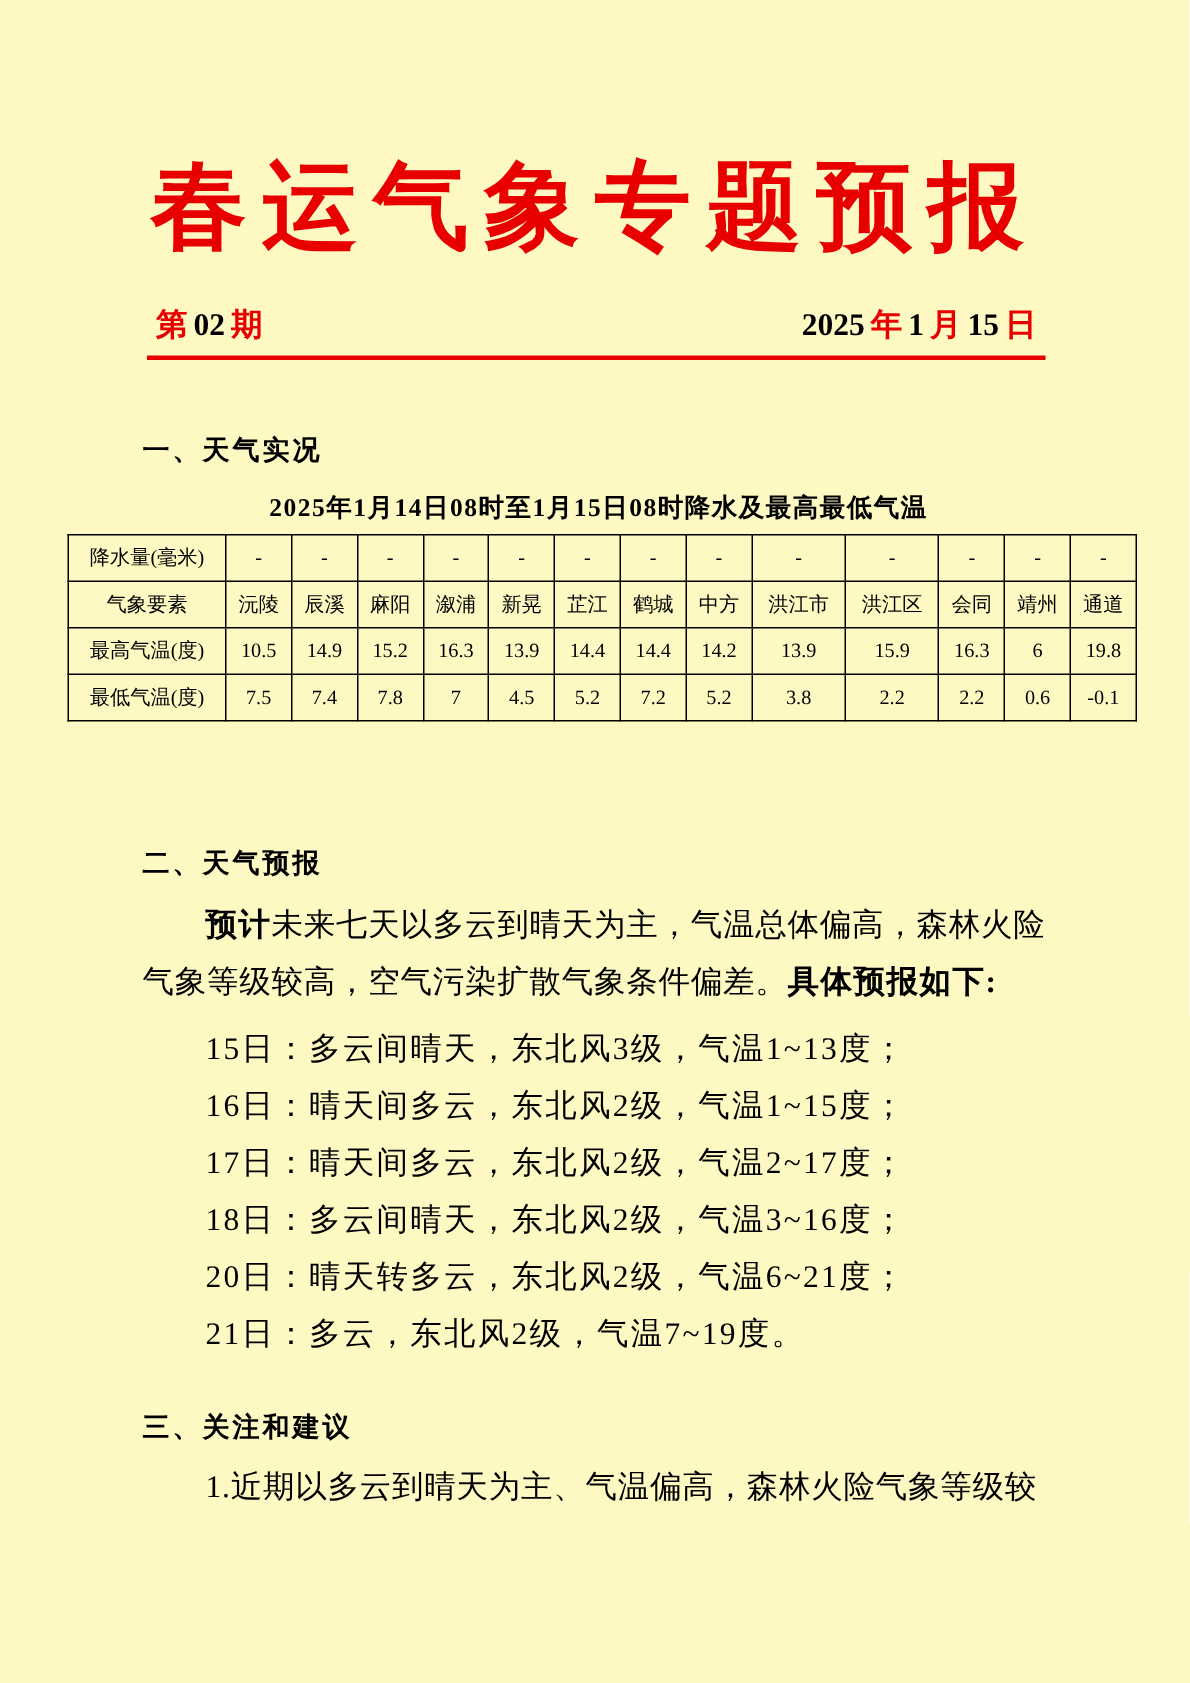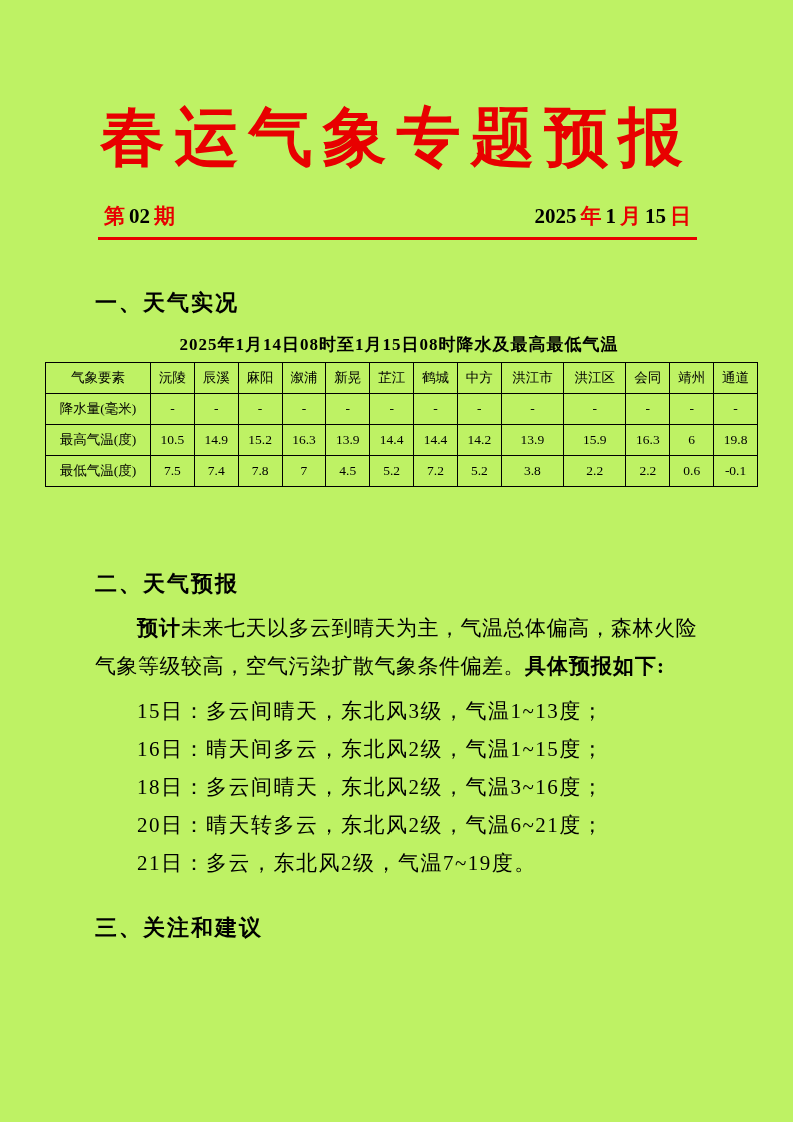--- a/index.html
+++ b/index.html
@@ -1,20 +1,20 @@
 <!DOCTYPE html>
 <html><head>
 <meta charset="utf-8">
 <style>
   html,body { margin:0; padding:0; background:#ffffff; }
   .page {
     position:relative;
     width:793px; height:1122px;
     margin:0 auto;
-    background:#bef264;
+    background:#fef9c3;
     box-sizing:border-box;
     padding-top:106px;
     font-family:"Liberation Serif","DejaVu Serif",serif;
     color:#000000;
     overflow:hidden;
   }
   .doc-title {
     text-align:center;
     color:#e80000;
     font-weight:bold;
@@ -34,21 +34,21 @@
   }
   .red { color:#e80000; }
   .meta-row .num { padding:0 4px; }
   .red-rule {
     height:3px;
     background:#e80000;
     margin:7px 96px 0 98px;
   }
   .sec-heading {
     margin:48px 95px 0 95px;
-    font-size:22px;
+    font-size:18px;
     font-weight:bold;
     font-family:"Liberation Sans","DejaVu Sans",sans-serif;
     letter-spacing:2px;
   }
   .table-title {
     margin:15px 40px 0 45px;
     text-align:center;
     font-size:17px;
     font-weight:bold;
     letter-spacing:1px;
@@ -116,50 +116,50 @@
 
   <div class="red-rule"></div>
 
   <div class="sec-heading">一、天气实况</div>
 
   <div class="table-title">2025年1月14日08时至1月15日08时降水及最高最低气温</div>
 
   <table class="wx">
     <tbody>
         <tr>
+      <td class="rowlabel">降水量(毫米)</td>
+      <td>-</td>
+      <td>-</td>
+      <td>-</td>
+      <td>-</td>
+      <td>-</td>
+      <td>-</td>
+      <td>-</td>
+      <td>-</td>
+      <td>-</td>
+      <td>-</td>
+      <td>-</td>
+      <td>-</td>
+      <td>-</td>
+    </tr>
+    <tr>
       <th class="collabel first">气象要素</th>
       <th class="collabel">沅陵</th>
       <th class="collabel">辰溪</th>
       <th class="collabel">麻阳</th>
       <th class="collabel">溆浦</th>
       <th class="collabel">新晃</th>
       <th class="collabel">芷江</th>
       <th class="collabel">鹤城</th>
       <th class="collabel">中方</th>
       <th class="collabel">洪江市</th>
       <th class="collabel">洪江区</th>
       <th class="collabel">会同</th>
       <th class="collabel">靖州</th>
       <th class="collabel">通道</th>
-    </tr>
-    <tr>
-      <td class="rowlabel">降水量(毫米)</td>
-      <td>-</td>
-      <td>-</td>
-      <td>-</td>
-      <td>-</td>
-      <td>-</td>
-      <td>-</td>
-      <td>-</td>
-      <td>-</td>
-      <td>-</td>
-      <td>-</td>
-      <td>-</td>
-      <td>-</td>
-      <td>-</td>
     </tr>
     <tr>
       <td class="rowlabel">最高气温(度)</td>
       <td>10.5</td>
       <td>14.9</td>
       <td>15.2</td>
       <td>16.3</td>
       <td>13.9</td>
       <td>14.4</td>
       <td>14.4</td>
@@ -189,21 +189,23 @@
   </tbody>
     </table>
 
   <div class="sec-heading sec2-heading">二、天气预报</div>
 
   <p class="para"><b>预计</b><span>未来七天以多云到晴天为主，气温总体偏高，森林火险气象等级较高，空气污染扩散气象条件偏差。</span><b>具体预报如下:</b></p>
 
   <div class="day-list">
     <div class="day-line">15日：多云间晴天，东北风3级，气温1~13度；</div>
     <div class="day-line">16日：晴天间多云，东北风2级，气温1~15度；</div>
+    <div class="day-line">17日：晴天间多云，东北风2级，气温2~17度；</div>
     <div class="day-line">18日：多云间晴天，东北风2级，气温3~16度；</div>
     <div class="day-line">20日：晴天转多云，东北风2级，气温6~21度；</div>
     <div class="day-line">21日：多云，东北风2级，气温7~19度。</div>
   </div>
 
   <div class="sec-heading sec3-heading">三、关注和建议</div>
 
+  <p class="sec3-item">1.近期以多云到晴天为主、气温偏高，森林火险气象等级较</p>
 
 </div>
 
 </body></html>

